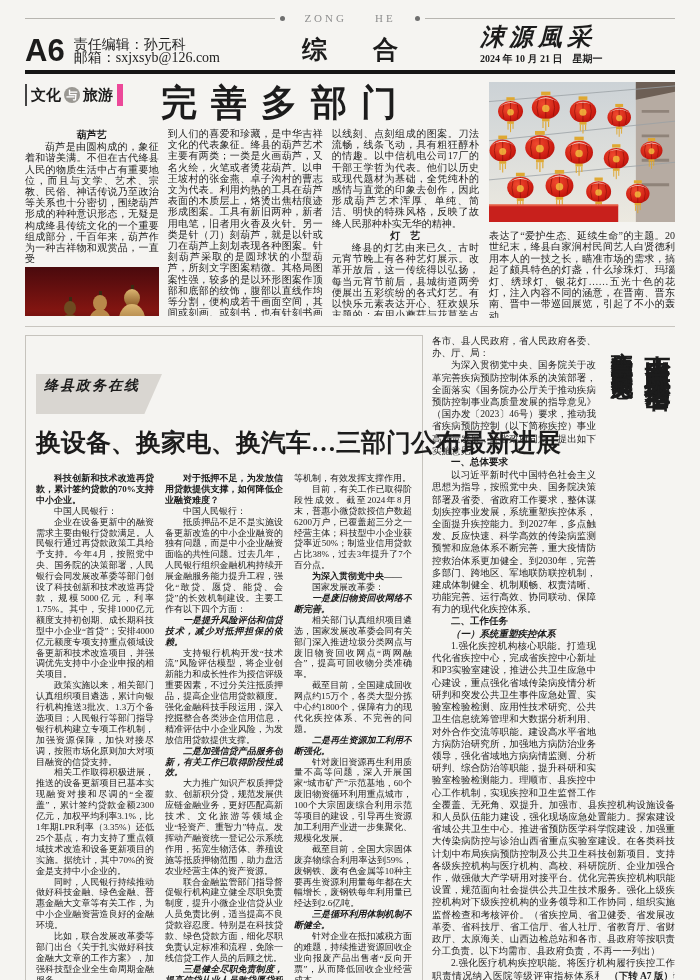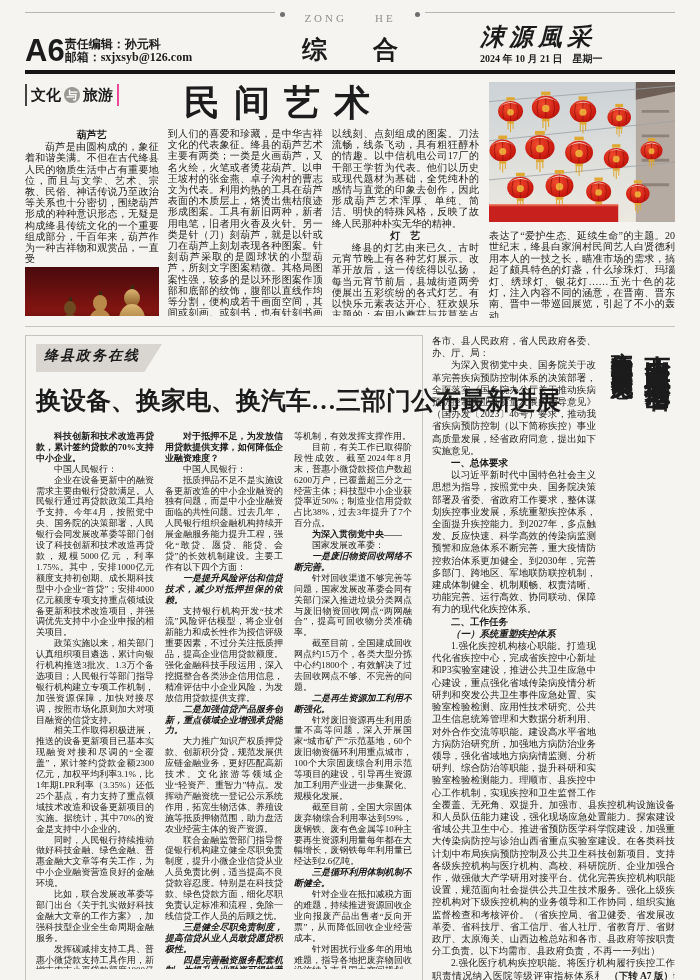--- a/index.html
+++ b/index.html
@@ -1,77 +1,77 @@
 <!DOCTYPE html>
 <html><head>
 <meta charset="utf-8">
 <style>
   html,body{margin:0;padding:0;background:#dedcd8;}
   .page{position:relative;width:700px;height:980px;margin:0 auto;background:#f5f4f1;
         box-sizing:border-box;padding:16px 25px 0;overflow:hidden;
         font-family:"Liberation Serif","DejaVu Serif",serif;color:#1c1c1c;}
   
-  .zongline{position:absolute;left:25px;right:25px;top:12px;display:flex;align-items:flex-start;
+  .zongline{position:absolute;left:25px;right:25px;top:12px;display:flex;align-items:center;
             color:#8e8e8e;font-size:11px;letter-spacing:3px;font-family:"Liberation Serif",serif;}
   .zrule{flex:1;border-top:1px solid #b7b5b0;}
   .zdot{width:5px;height:5px;border-radius:50%;background:#6f6f6f;margin:0 5px;flex:none;}
   .zword{margin:0 14px;}
   header{display:flex;justify-content:space-between;align-items:flex-end;height:50px;position:relative;}
-  .h-left{display:flex;align-items:center;width:195px;}
+  .h-left{display:flex;align-items:center;width:195px;justify-content:space-between;}
   .pageno{font-size:31px;font-weight:900;font-family:"Liberation Sans",sans-serif;line-height:30px;}
-  .h-info{font-size:12px;line-height:13px;font-weight:700;}
+  .h-info{font-size:14px;line-height:13px;font-weight:400;}
   .h-center{flex:1;text-align:center;}
   .section-cn{display:flex;justify-content:center;gap:46px;font-size:25px;font-weight:700;margin-top:14px;}
   .h-right{width:195px;}
   .masthead{font-size:24px;font-weight:900;font-style:italic;letter-spacing:5px;line-height:26px;}
   .h-date{font-size:10px;font-weight:700;margin-top:2px;}
   .thick-rule{height:4px;background:#161616;margin-top:4px;}
   
   .culture{display:flex;gap:10px;height:236px;overflow:hidden;margin-top:8px;}
   .culture-main{flex:1;min-width:0;}
   .culture-head{display:flex;align-items:flex-start;height:46px;}
   .cbadge{display:inline-flex;align-items:center;gap:3px;font-size:15px;font-weight:900;
-          padding:1px 4px;border-left:2px solid #444;border-right:2px solid #ec4899;height:20px;margin-top:2px;}
+          padding:1px 4px;border-left:2px solid #444;border-right:6px solid #ec4899;height:20px;margin-top:2px;}
   .cbadge .circ{display:inline-flex;align-items:center;justify-content:center;width:16px;height:16px;
           border-radius:50%;background:#9a9893;color:#fff;font-size:11px;font-weight:700;}
   .culture-title{flex:1;text-align:center;font-size:36px;font-weight:900;letter-spacing:14px;
           line-height:42px;margin-left:-30px;}
   .culture-cols{display:flex;gap:9px;}
   .ccol{font-size:10px;line-height:11.2px;overflow:hidden;height:188px;}
   .c1{width:138px;}.c2{width:160px;}.c3{width:152px;}
   .gourd-wrap{margin-top:3px;}
   .culture-right{width:186px;overflow:hidden;}
   .cap{font-size:10px;line-height:11.4px;margin-top:4px;height:88px;overflow:hidden;}
   
   .divider{border-top:1px solid #c8c5bf;margin:8px 0;}
   
   .lower{display:flex;gap:9px;height:650px;}
   .gov-box{width:398px;flex:none;border:1px solid #c6c3bd;box-sizing:border-box;padding:8px 10px 6px;}
   .gbadge{display:inline-block;background:#d9d6d1;clip-path:polygon(0 0,100% 0,86% 100%,0 100%);
-          font-style:italic;font-weight:900;font-size:14px;letter-spacing:2px;padding:3px 22px 7px 8px;}
+          font-style:italic;font-weight:900;font-size:14px;letter-spacing:2px;padding:3px 22px 19px 8px;margin-top:30px;}
   .gov-headline{font-size:25px;font-weight:900;text-align:center;margin:12px 0 14px;white-space:nowrap;}
   .gov-cols{display:flex;gap:11px;}
   .gcol{flex:1;font-size:9px;line-height:10.9px;height:538px;overflow:hidden;min-width:0;}
   
   .policy{flex:1;position:relative;height:650px;overflow:hidden;font-size:9.5px;line-height:12.2px;min-width:0;}
   .v-title{float:right;writing-mode:vertical-rl;height:446px;margin:0 0 10px 9px;}
   .vt1{font-size:26px;font-weight:900;letter-spacing:2px;line-height:36px;}
   .vt2{font-size:22px;font-weight:900;letter-spacing:1.5px;line-height:34px;}
   .continued{position:absolute;right:2px;bottom:3px;font-weight:700;font-size:9.5px;
              background:#f5f4f1;padding-left:10px;}
   
   .para{margin:0;text-align:justify;}
   .p-normal{text-indent:2em;}
   .p-cont{text-indent:0;}
   .p-lead{font-weight:700;text-indent:2em;}
   .p-subhead{font-weight:700;font-style:italic;text-indent:2em;}
   .p-subhead-center{font-weight:700;text-align:center;text-indent:0;margin:1px 0;}
   .p-qhead{font-weight:700;text-indent:2em;}
   .p-addr{text-indent:0;}
-  .p-h{font-weight:700;text-indent:2em;}
+  .p-h{font-weight:700;text-indent:2em;font-family:Liberation Mono, monospace;}
   .p-h2{font-weight:700;font-style:italic;text-indent:2em;}
 </style>
 </head>
 <body>
 
 <div class="page">
 
   <div class="zongline">
     <span class="zrule"></span>
     <span class="zdot"></span>
@@ -103,21 +103,21 @@
   <div class="thick-rule"></div>
 
   <section class="culture">
     <div class="culture-main">
       <div class="culture-head">
         <span class="cbadge">
           <span>文化</span>
           <span class="circ">与</span>
           <span>旅游</span>
         </span>
-        <div class="culture-title">民间艺术</div>
+        <div class="culture-title">完善多部门</div>
       </div>
       <div class="culture-cols">
         <div class="ccol c1">
           <div>
               <p class="para p-subhead-center">葫芦艺</p>
               <p class="para p-normal">葫芦是由圆构成的，象征着和谐美满。不但在古代绛县人民的物质生活中占有重要地位，而且与文学、艺术、宗教、民俗、神话传说乃至政治等关系也十分密切，围绕葫芦形成的种种意识形态，无疑是构成绛县传统文化的一个重要组成部分，千百年来，葫芦作为一种吉祥物和观赏品，一直受</p>
             </div>
           <div class="gourd-wrap">
             <svg width="138" height="86" viewBox="0 0 138 86">
               <defs>
@@ -227,34 +227,34 @@
             <p class="para p-normal">同时，人民银行持续推动做好科技金融、绿色金融、普惠金融大文章等有关工作，为中小企业融资营造良好的金融环境。</p>
             <p class="para p-normal">比如，联合发展改革委等部门出台《关于扎实做好科技金融大文章的工作方案》，加强科技型企业全生命周期金融服务。</p>
             <p class="para p-normal">发挥碳减排支持工具、普惠小微贷款支持工具作用，新增支农支小再贷款额度1000亿元，激励引导金融机构加力支持中小企业发展和绿色低碳转型。</p>
           </div>
         <div class="gcol">
             <p class="para p-lead">对于抵押不足，为发放信用贷款提供支撑，如何降低企业融资难度？</p>
             <p class="para p-normal">中国人民银行：</p>
             <p class="para p-normal">抵质押品不足不是实施设备更新改造的中小企业融资的独有问题，而是中小企业融资面临的共性问题。过去几年，人民银行组织金融机构持续开展金融服务能力提升工程，强化“敢贷、愿贷、能贷、会贷”的长效机制建设。主要工作有以下四个方面：</p>
             <p class="para p-subhead">一是提升风险评估和信贷技术，减少对抵押担保的依赖。</p>
             <p class="para p-normal">支持银行机构开发“技术流”风险评估模型，将企业创新能力和成长性作为授信评级重要因素，不过分关注抵质押品，提高企业信用贷款额度。强化金融科技手段运用，深入挖掘整合各类涉企信用信息，精准评估中小企业风险，为发放信用贷款提供支撑。</p>
-            <p class="para p-subhead">二是加强信贷产品服务创新，重点领域企业增强承贷能力。</p>
+            <p class="para p-subhead">二是加强信贷产品服务创新，有关工作已取得阶段性成效。</p>
             <p class="para p-normal">大力推广知识产权质押贷款、创新积分贷，规范发展供应链金融业务，更好匹配高新技术、文化旅游等领域企业“轻资产、重智力”特点。发挥动产融资统一登记公示系统作用，拓宽生物活体、养殖设施等抵质押物范围，助力盘活农业经营主体的资产资源。</p>
             <p class="para p-normal">联合金融监管部门指导督促银行机构建立健全尽职免责制度，提升小微企业信贷从业人员免责比例，适当提高不良贷款容忍度。特别是在科技贷款、绿色贷款方面，细化尽职免责认定标准和流程，免除一线信贷工作人员的后顾之忧。</p>
             <p class="para p-subhead">三是健全尽职免责制度，提高信贷从业人员敢贷愿贷积极性。</p>
             <p class="para p-subhead">四是完善融资服务配套机制，为提升企业融资可得性营造有利条件。</p>
           </div>
         <div class="gcol">
             <p class="para p-cont">等机制，有效发挥支撑作用。</p>
             <p class="para p-normal">目前，有关工作已取得阶段性成效。截至2024年8月末，普惠小微贷款授信户数超6200万户，已覆盖超三分之一经营主体；科技型中小企业获贷率近50%；制造业信用贷款占比38%，过去3年提升了7个百分点。</p>
             <p class="para p-qhead">为深入贯彻党中央——</p>
             <p class="para p-normal">国家发展改革委：</p>
             <p class="para p-subhead">一是废旧物资回收网络不断完善。</p>
-            <p class="para p-normal">针对回收渠道不够完善等问题，国家发展改革委会同有关部门深入推进垃圾分类网点与废旧物资回收网点“两网融合”，提高可回收物分类准确率。</p>
-            <p class="para p-normal">截至目前，全国建成回收网点约15万个，各类大型分拣中心约1800个，有效解决了过去回收网点不够、不完善的问题。</p>
+            <p class="para p-normal">相关部门认真组织项目遴选，国家发展改革委会同有关部门深入推进垃圾分类网点与废旧物资回收网点“两网融合”，提高可回收物分类准确率。</p>
+            <p class="para p-normal">截至目前，全国建成回收网点约15万个，各类大型分拣中心约1800个，保障有力的现代化疾控体系、不完善的问题。</p>
             <p class="para p-subhead">二是再生资源加工利用不断强化。</p>
             <p class="para p-normal">针对废旧资源再生利用质量不高等问题，深入开展国家“城市矿产”示范基地，60个废旧物资循环利用重点城市，100个大宗固废综合利用示范等项目的建设，引导再生资源加工利用产业进一步集聚化、规模化发展。</p>
             <p class="para p-normal">截至目前，全国大宗固体废弃物综合利用率达到59%，废钢铁、废有色金属等10种主要再生资源利用量每年都在大幅增长，废钢铁每年利用量已经达到2.6亿吨。</p>
             <p class="para p-subhead">三是循环利用体制机制不断健全。</p>
             <p class="para p-normal">针对企业在抵扣减税方面的难题，持续推进资源回收企业向报废产品出售者“反向开票”，从而降低回收企业经营成本。</p>
             <p class="para p-normal">针对困扰行业多年的用地难题，指导各地把废弃物回收设施纳入市县国土空间规划，为回收循环利用提供用地支撑。</p>
           </div>
       </div>
     </section>
 

